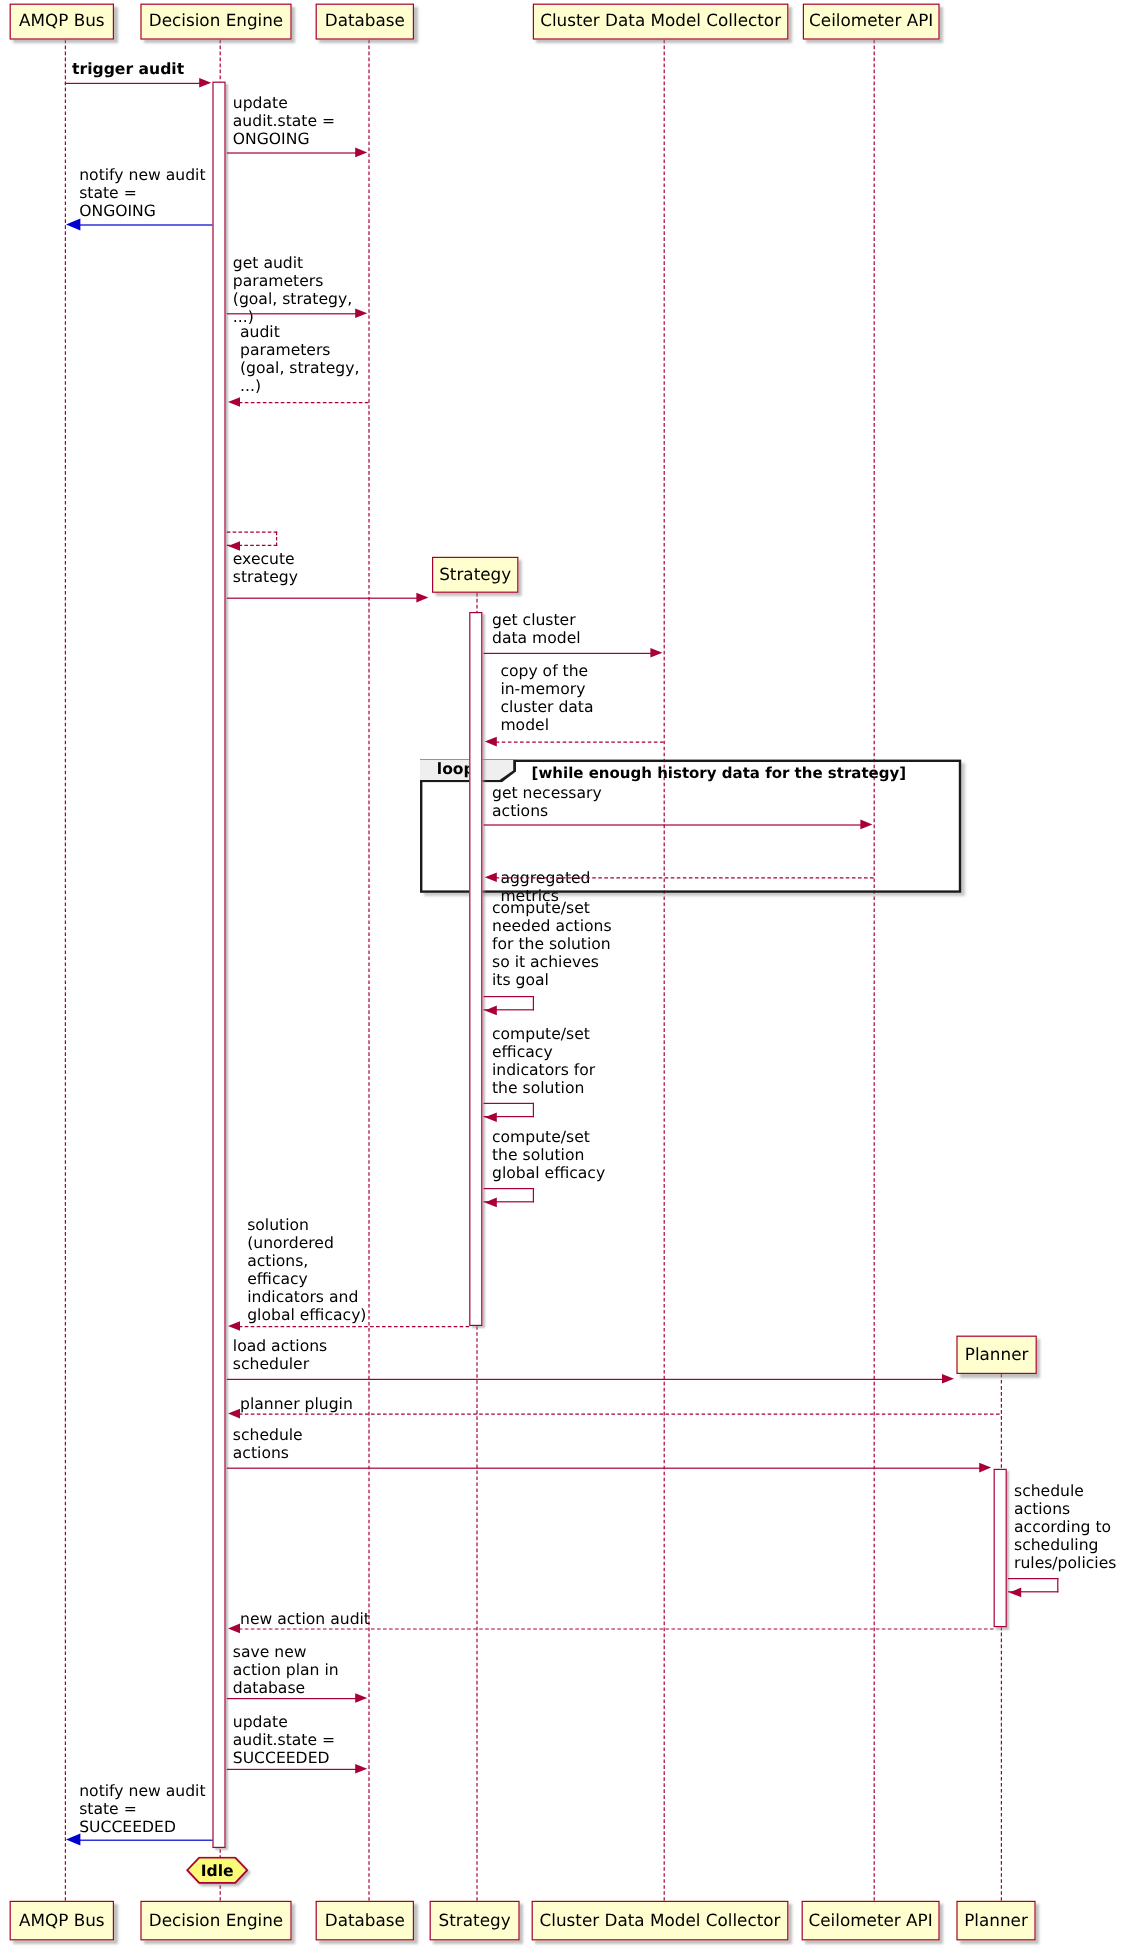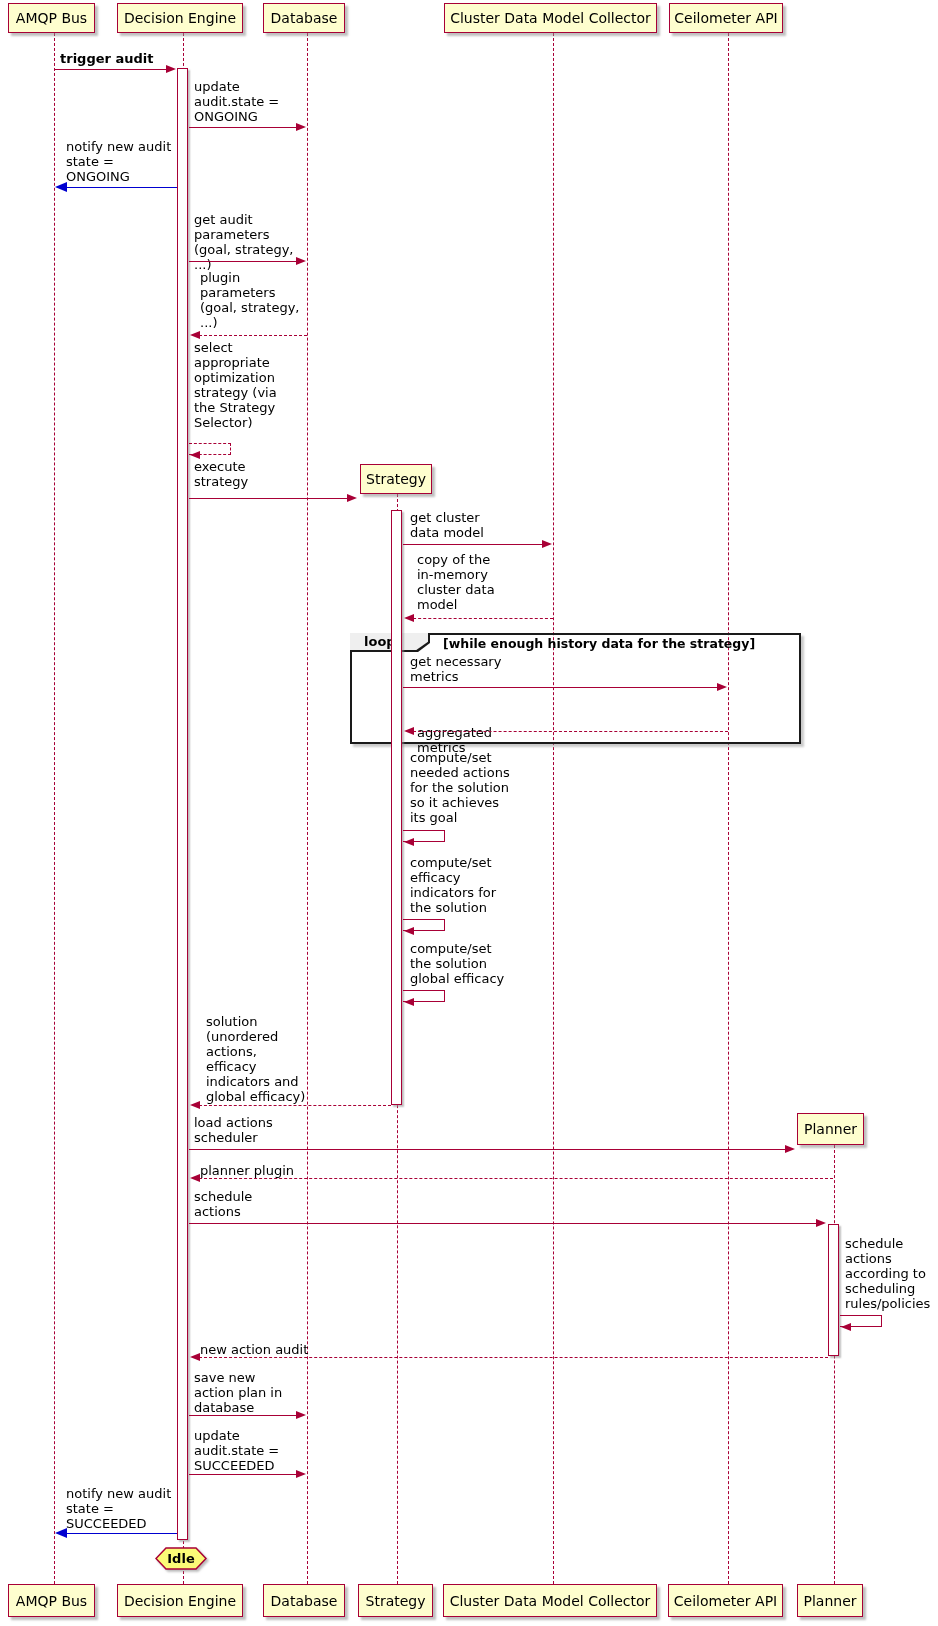--- a/index.html
+++ b/index.html
@@ -60,50 +60,44 @@
 state =
 ONGOING</div>
     <div class="mline solid" style="left: 59px; top: 187px; width: 118px; border-top: 1.5px solid rgb(0, 0, 208);"></div>
     <div class="arrowhead" style="top: 181.5px; border-top: 5.5px solid transparent; border-bottom: 5.5px solid transparent; left: 55px; border-right: 12px solid rgb(0, 0, 208);"></div>
     <div class="mlabel" style="left: 194px; top: 212px;">get audit
 parameters
 (goal, strategy,
 ...)</div>
     <div class="mline solid" style="left: 189px; top: 261px; width: 113px; border-top-color: rgb(168, 0, 54);"></div>
     <div class="arrowhead" style="top: 256.5px; border-top: 4.5px solid transparent; border-bottom: 4.5px solid transparent; left: 296px; border-left: 10px solid rgb(168, 0, 54);"></div>
-    <div class="mlabel" style="left: 200px; top: 270px;">plugin
+    <div class="mlabel" style="left: 200px; top: 270px;">audit
 parameters
 (goal, strategy,
 ...)</div>
     <div class="mline dotted" style="left: 194px; top: 335px; width: 113px; border-top-color: rgb(168, 0, 54);"></div>
     <div class="arrowhead" style="top: 330.5px; border-top: 4.5px solid transparent; border-bottom: 4.5px solid transparent; left: 190px; border-right: 10px solid rgb(168, 0, 54);"></div>
-    <div class="mlabel" style="left: 194px; top: 340px;">select
-appropriate
-optimization
-strategy (via
-the Strategy
-Selector)</div>
     <div class="selfmsg" style="left: 189px; top: 443px; width: 42px; height: 12px; border-top: 1px dashed rgb(168, 0, 54); border-right: 1px dashed rgb(168, 0, 54); border-bottom: 1px dashed rgb(168, 0, 54);"></div>
     <div class="arrowhead" style="top: 450.5px; border-top: 4.5px solid transparent; border-bottom: 4.5px solid transparent; left: 190px; border-right: 10px solid rgb(168, 0, 54);"></div>
     <div class="mlabel" style="left: 194px; top: 459px;">execute
 strategy</div>
     <div class="mline solid" style="left: 189px; top: 498px; width: 164px; border-top-color: rgb(168, 0, 54);"></div>
     <div class="arrowhead" style="top: 493.5px; border-top: 4.5px solid transparent; border-bottom: 4.5px solid transparent; left: 347px; border-left: 10px solid rgb(168, 0, 54);"></div>
     <div class="mlabel" style="left: 410px; top: 510px;">get cluster
 data model</div>
     <div class="mline solid" style="left: 403px; top: 544px; width: 145px; border-top-color: rgb(168, 0, 54);"></div>
     <div class="arrowhead" style="top: 539.5px; border-top: 4.5px solid transparent; border-bottom: 4.5px solid transparent; left: 542px; border-left: 10px solid rgb(168, 0, 54);"></div>
     <div class="mlabel" style="left: 417px; top: 552px;">copy of the
 in-memory
 cluster data
 model</div>
     <div class="mline dotted" style="left: 408px; top: 618px; width: 145px; border-top-color: rgb(168, 0, 54);"></div>
     <div class="arrowhead" style="top: 613.5px; border-top: 4.5px solid transparent; border-bottom: 4.5px solid transparent; left: 404px; border-right: 10px solid rgb(168, 0, 54);"></div>
     <div class="mlabel" style="left: 410px; top: 654px;">get necessary
-metrics</div>
+actions</div>
     <div class="mline solid" style="left: 403px; top: 687px; width: 320px; border-top-color: rgb(168, 0, 54);"></div>
     <div class="arrowhead" style="top: 682.5px; border-top: 4.5px solid transparent; border-bottom: 4.5px solid transparent; left: 717px; border-left: 10px solid rgb(168, 0, 54);"></div>
     <div class="mlabel" style="left: 417px; top: 725px;">aggregated
 metrics</div>
     <div class="mline dotted" style="left: 408px; top: 731px; width: 320px; border-top-color: rgb(168, 0, 54);"></div>
     <div class="arrowhead" style="top: 726.5px; border-top: 4.5px solid transparent; border-bottom: 4.5px solid transparent; left: 404px; border-right: 10px solid rgb(168, 0, 54);"></div>
     <div class="mlabel" style="left: 410px; top: 750px;">compute/set
 needed actions
 for the solution
 so it achieves

